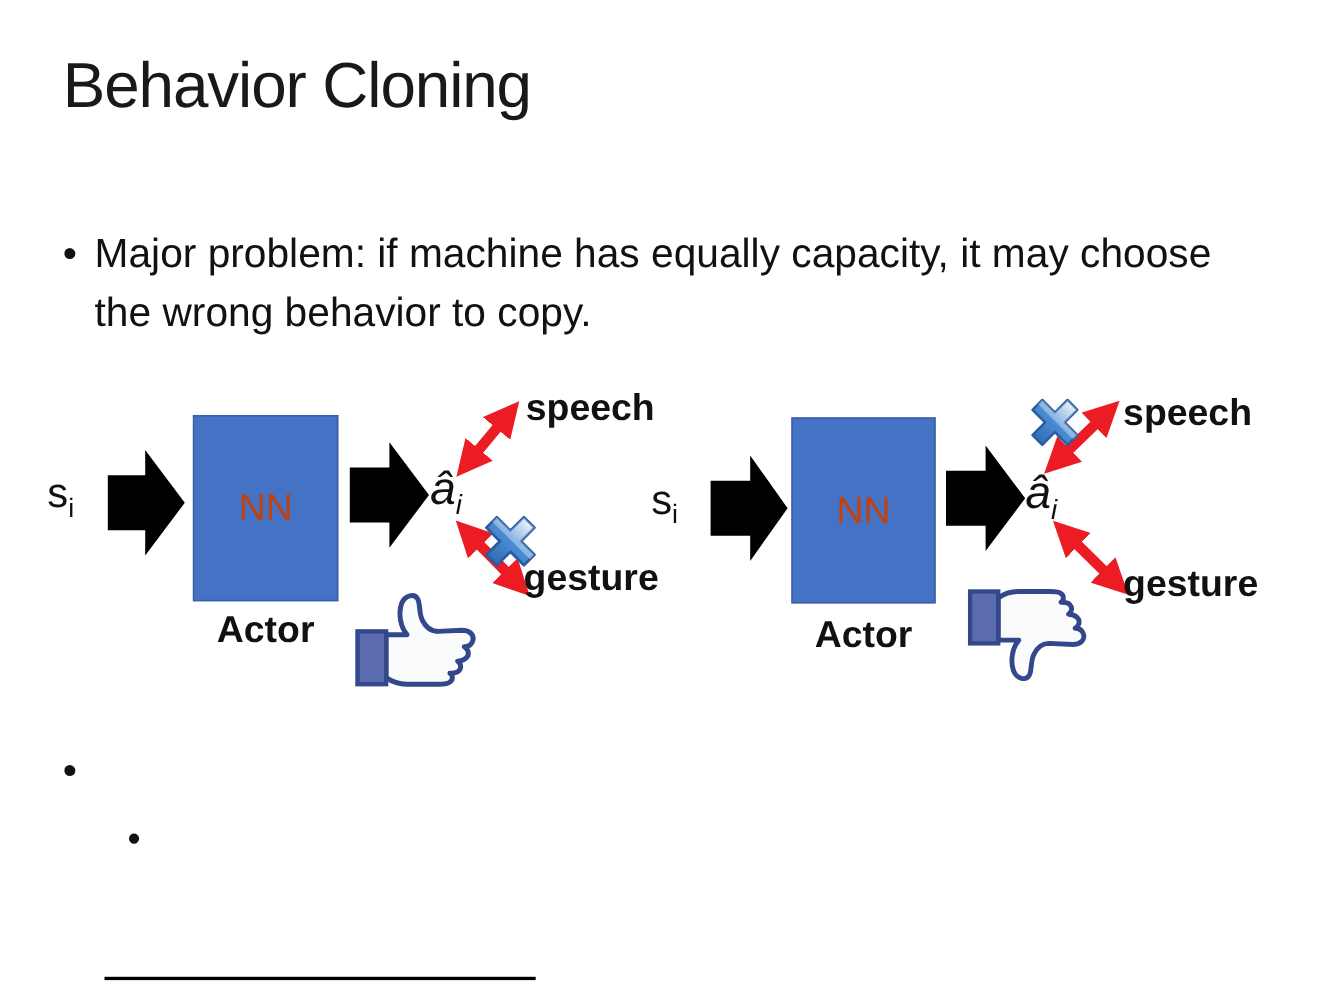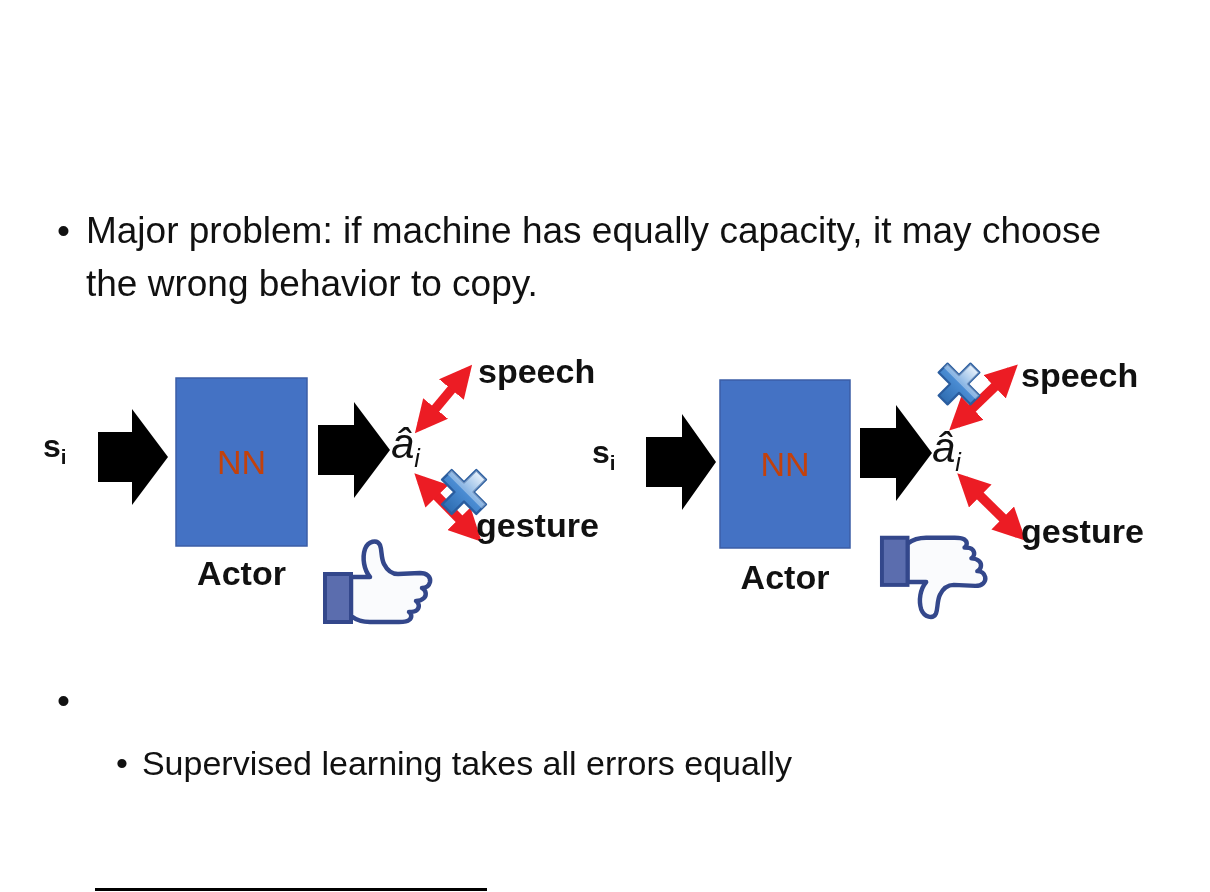--- a/index.html
+++ b/index.html
@@ -13,21 +13,21 @@
   .b2{left:57px;top:676px;width:1100px;font-size:37px;line-height:50px;}
   .b3{left:116px;top:740px;width:1000px;font-size:34px;line-height:46px;}
   .bullet-marker{flex:0 0 auto;margin-right:16px;}
   .b3 .bullet-marker{margin-right:14px;}
   .bullet-text{white-space:normal;}
   .lbl{font-size:34px;font-weight:bold;}
   .nn-label{position:absolute;z-index:2;display:flex;align-items:center;justify-content:center;
             color:#c2410c;font-size:34px;}
   .math{font-family:Liberation Sans, sans-serif;font-style:italic;font-size:42px;z-index:2;}
   .math sub{font-size:0.60em;line-height:0;}
-  .sio{font-size:32px;font-weight:bold;}
+  .sio{font-size:38px;}
   .sio sub{font-size:0.64em;line-height:0;}
   .xicon{position:absolute;z-index:3;}
   .thumb{position:absolute;z-index:2;}
   .divider{position:absolute;left:95px;top:888px;width:392px;height:3px;background:#000;z-index:2;}
 </style>
 </head>
 <body>
 
 <div class="slide">
 
@@ -55,20 +55,21 @@
     <rect x="176" y="378" width="131" height="168" stroke-width="1.5" fill="#4472C4" stroke="#3B5EA6"></rect>
     <rect x="720" y="380" width="130" height="168" stroke-width="1.5" fill="#4472C4" stroke="#3B5EA6"></rect>
 
     <line x1="421" y1="426" x2="466" y2="372" stroke-width="9.5" marker-start="url(#rh-start)" marker-end="url(#rh-end)" stroke="#EC1C24"></line>
     <line x1="421" y1="480" x2="475" y2="535" stroke-width="9.5" marker-start="url(#rh-start)" marker-end="url(#rh-end)" stroke="#EC1C24"></line>
 
     <line x1="956" y1="424" x2="1011" y2="371" stroke-width="9.5" marker-start="url(#rh-start)" marker-end="url(#rh-end)" stroke="#EC1C24"></line>
     <line x1="964" y1="480" x2="1019" y2="534" stroke-width="9.5" marker-start="url(#rh-start)" marker-end="url(#rh-end)" stroke="#EC1C24"></line>
   </svg>
 
+  <div class="txt title">Behavior Cloning</div>
 
   <div class="bullet-row b1">
     <span class="bullet-marker">•</span>
     <span class="bullet-text">Major problem: if machine has equally capacity, it may choose the wrong behavior to copy.</span>
   </div>
 
   <div class="txt sio" style="left:43px;top:428px;"><span>s</span><sub>i</sub></div>
   <div class="nn-label" style="left:176px;top:378px;width:131px;height:168px;">NN</div>
   <div class="txt math" style="left:391px;top:420px;"><span>â</span><sub>i</sub></div>
   <div class="txt lbl" style="left:478px;top:352px;">speech</div>
@@ -108,18 +109,17 @@
       <rect x="4" y="42" width="26" height="48" stroke-width="4" fill="#5B6DAE" stroke="#33478B"></rect>
     </g>
   </svg>
 
   <div class="bullet-row b2">
     <span class="bullet-marker">•</span>
   </div>
 
   <div class="bullet-row b3">
     <span class="bullet-marker">•</span>
-    <span class="bullet-text">Supervised learning takes all errors equally</span>
   </div>
 
   <div class="divider"></div>
 
 </div>
 
 </body></html>

